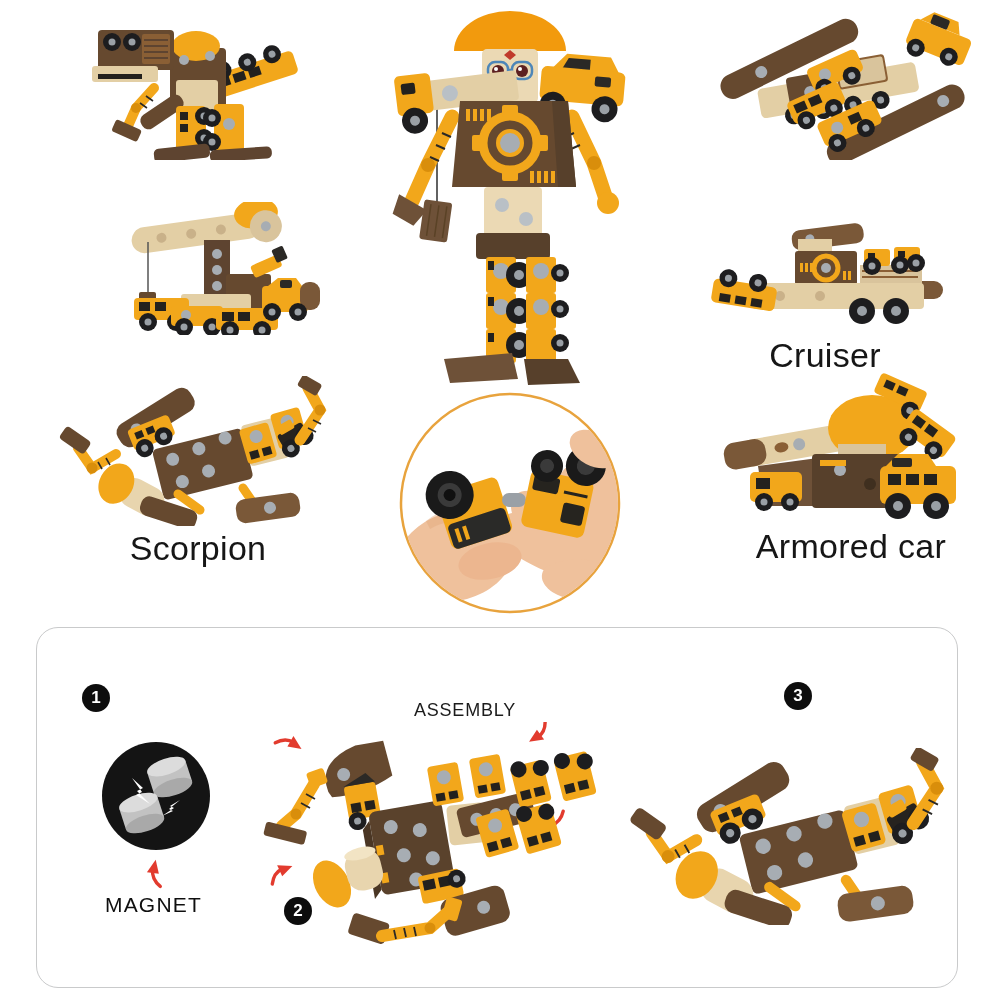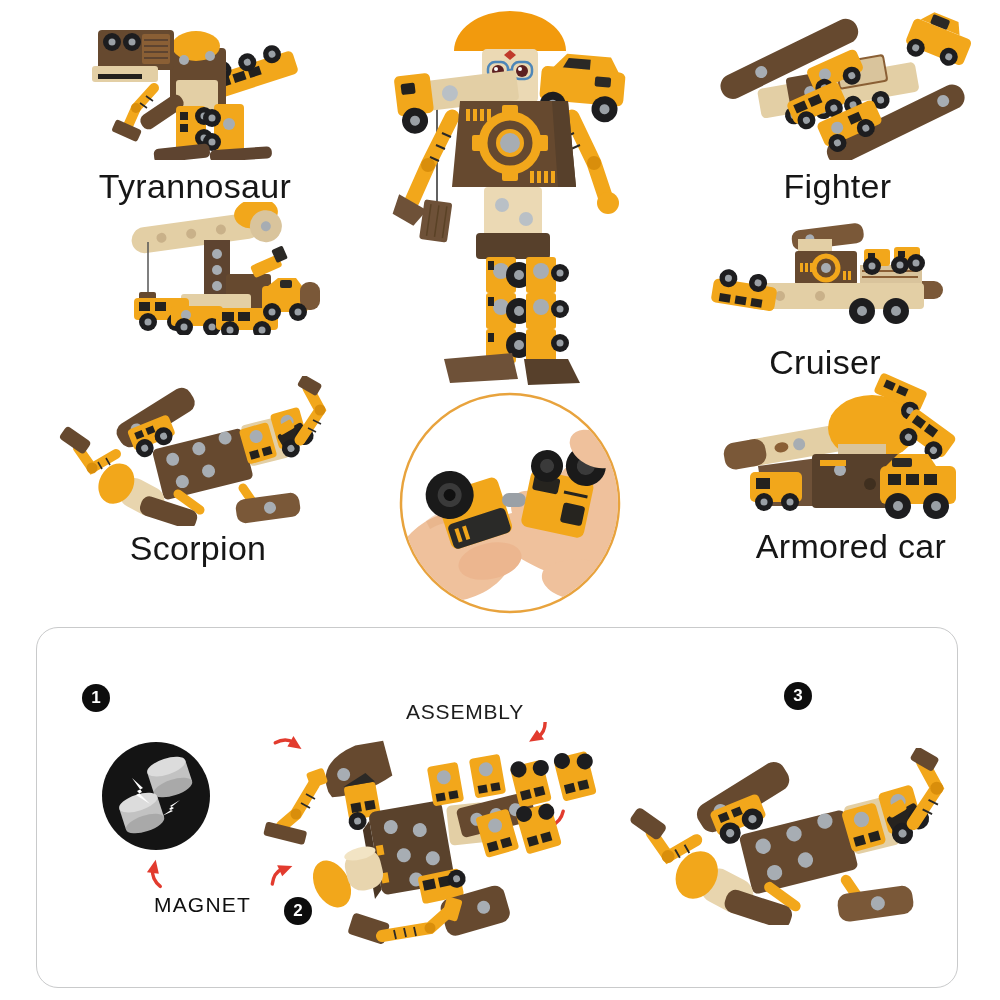--- a/index.html
+++ b/index.html
@@ -6,22 +6,22 @@
   .canvas{position:relative;width:1000px;height:1000px;background:#ffffff;overflow:hidden;
           font-family:"Liberation Sans","DejaVu Sans",sans-serif;}
   .abs{position:absolute;}
   figure{margin:0;padding:0;}
   .toy-label{font-size:34px;color:#161616;text-align:center;letter-spacing:.3px;line-height:1.1;}
   .panel{position:absolute;left:36px;top:627px;width:920px;height:359px;background:#fff;
          border:1.6px solid #c9cacb;border-radius:22px;}
   .step-badge{position:absolute;width:28px;height:28px;border-radius:50%;background:#0d0d0d;color:#fff;
               font-size:17px;font-weight:bold;display:flex;align-items:center;justify-content:center;}
   .assembly-title{position:absolute;left:380px;top:700px;width:170px;text-align:center;
-                  font-size:21px;letter-spacing:.8px;color:#1c1c1c;}
-  .magnet-label{position:absolute;left:56px;top:893px;width:195px;text-align:right;
+                  font-size:18px;letter-spacing:.8px;color:#1c1c1c;}
+  .magnet-label{position:absolute;left:56px;top:893px;width:195px;text-align:center;
                 font-size:21px;letter-spacing:1.2px;color:#0f0f0f;}
   svg{display:block;}
 </style>
 </head>
 <body>
 
 <div class="canvas">
 
   <svg width="0" height="0" style="position:absolute" aria-hidden="true">
     <defs>
@@ -159,21 +159,20 @@
       <circle cx="145" cy="116" r="6" fill="#A7ADB3"></circle>
       <use href="#wheel" transform="translate(128,110)"></use>
         <use href="#wheel" transform="translate(128,134)"></use>
       <g transform="rotate(-6 100 146)">
           <rect x="70" y="138" width="56" height="14" rx="5" fill="#5E4430"></rect>
         </g>
       <g transform="rotate(-4 160 148)">
           <rect x="126" y="140" width="62" height="12" rx="5" fill="#5E4430"></rect>
         </g>
     </svg>
-    <figcaption class="toy-label" style="width:222px;margin-top:8px;">Tyrannosaur</figcaption>
   </figure>
 
   <figure class="abs" style="left:700px;top:10px;">
     <svg width="275" height="150" viewBox="0 0 275 150">
       <g transform="rotate(-26 90 48)">
           <rect x="14" y="36" width="150" height="25" rx="12" fill="#66492F"></rect>
           <circle cx="58" cy="48" r="6" fill="#A7ADB3"></circle>
         </g>
       <g transform="rotate(-26 200 112)">
           <rect x="120" y="100" width="150" height="25" rx="12" fill="#66492F"></rect>
@@ -210,21 +209,20 @@
           <use href="#wheel" transform="translate(130,104)"></use>
         </g>
       <g transform="rotate(-24 150 112)">
           <rect x="118" y="100" width="62" height="26" rx="5" fill="#F2A71B"></rect>
           <circle cx="136" cy="112" r="6" fill="#A7ADB3"></circle>
           <rect x="150" y="106" width="12" height="9" fill="#23211e"></rect>
           <use href="#wheel" transform="translate(130,126)"></use>
           <use href="#wheel" transform="translate(162,124)"></use>
         </g>
     </svg>
-    <figcaption class="toy-label" style="width:275px;margin-top:8px;">Fighter</figcaption>
   </figure>
 
   <figure class="abs" style="left:76px;top:202px;">
     <svg width="245" height="133" viewBox="0 0 245 133">
       <g transform="rotate(-8 120 30)">
         <rect x="55" y="18" width="130" height="26" rx="13" fill="#E3CFA5"></rect>
         <circle cx="85" cy="31" r="5" fill="#C9B189"></circle>
           <circle cx="115" cy="31" r="5" fill="#C9B189"></circle>
           <circle cx="145" cy="31" r="5" fill="#C9B189"></circle>
         <ellipse cx="182" cy="20" rx="22" ry="15" fill="#F2A71B"></ellipse>
@@ -312,21 +310,21 @@
         <use href="#wheel-lg" transform="translate(196,98)"></use>
       <g transform="rotate(9 45 82)">
         <rect x="12" y="70" width="64" height="24" rx="5" fill="#F2A71B"></rect>
         <rect x="20" y="84" width="11" height="8" fill="#23211e"></rect>
           <rect x="36" y="84" width="11" height="8" fill="#23211e"></rect>
           <rect x="52" y="84" width="11" height="8" fill="#23211e"></rect>
         <use href="#wheel" transform="translate(26,68)"></use>
           <use href="#wheel" transform="translate(56,68)"></use>
       </g>
     </svg>
-    <figcaption class="toy-label" style="width:250px;margin-top:13px;">Cruiser</figcaption>
+    <figcaption class="toy-label" style="width:250px;margin-top:6px;">Cruiser</figcaption>
   </figure>
 
   <figure class="abs" style="left:58px;top:376px;">
     <svg width="280" height="150" viewBox="0 0 280 150">
       <use href="#scorpion-sym"></use>
     </svg>
     <figcaption class="toy-label" style="width:280px;margin-top:4px;text-align:center;">Scorpion</figcaption>
   </figure>
 
   <figure class="abs" style="left:720px;top:372px;">

